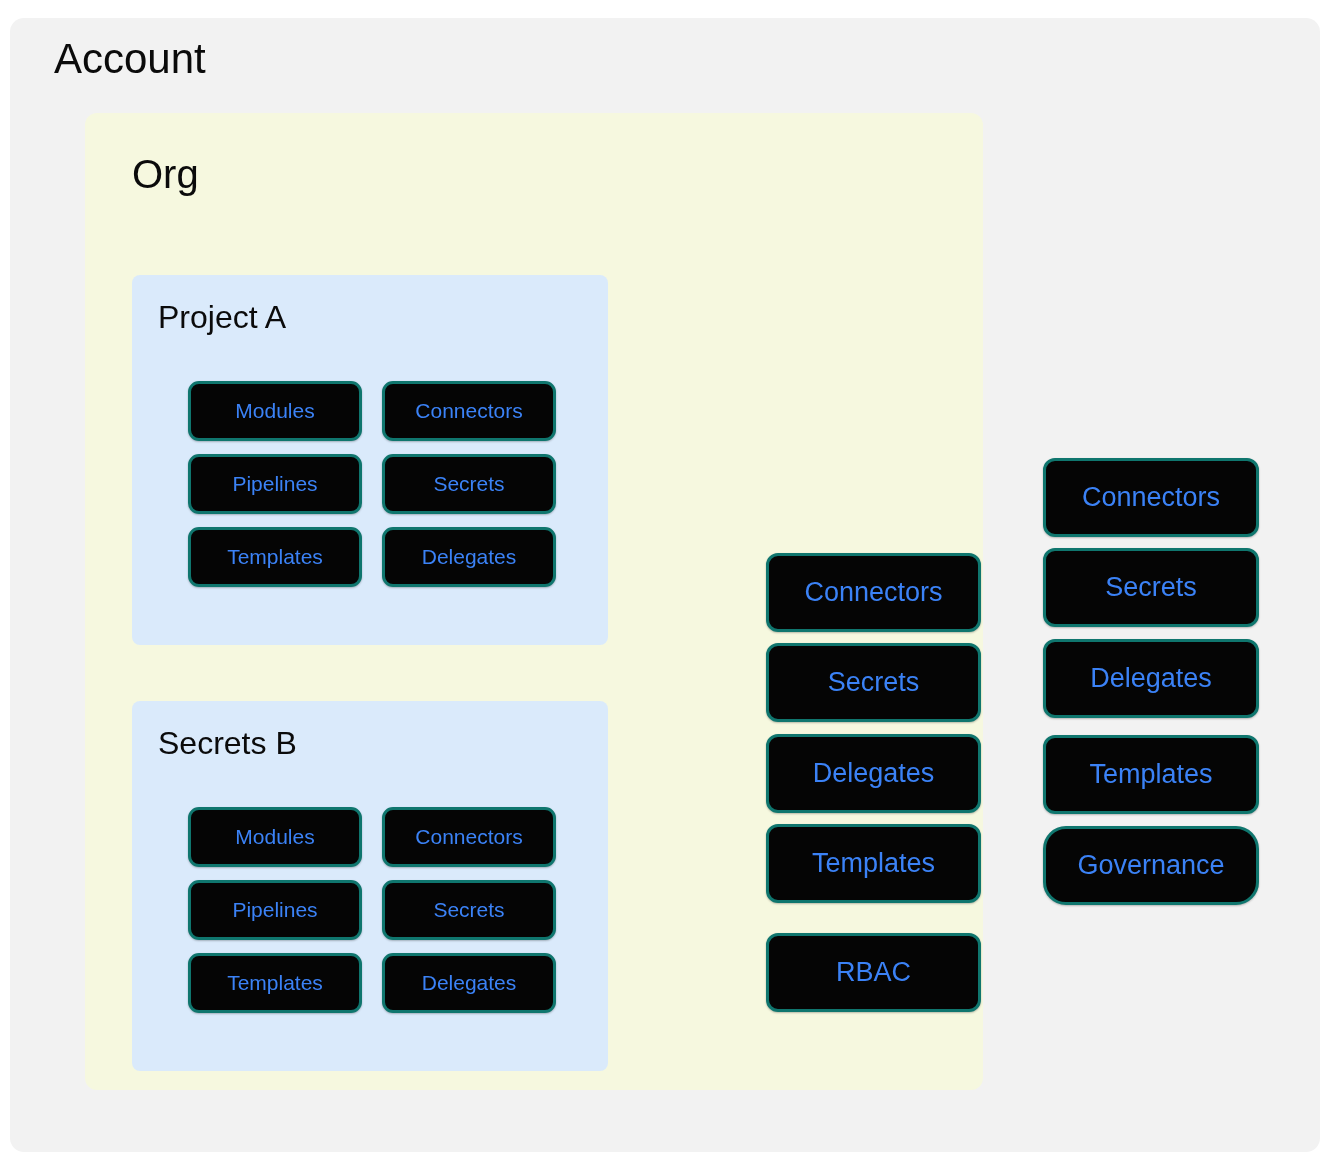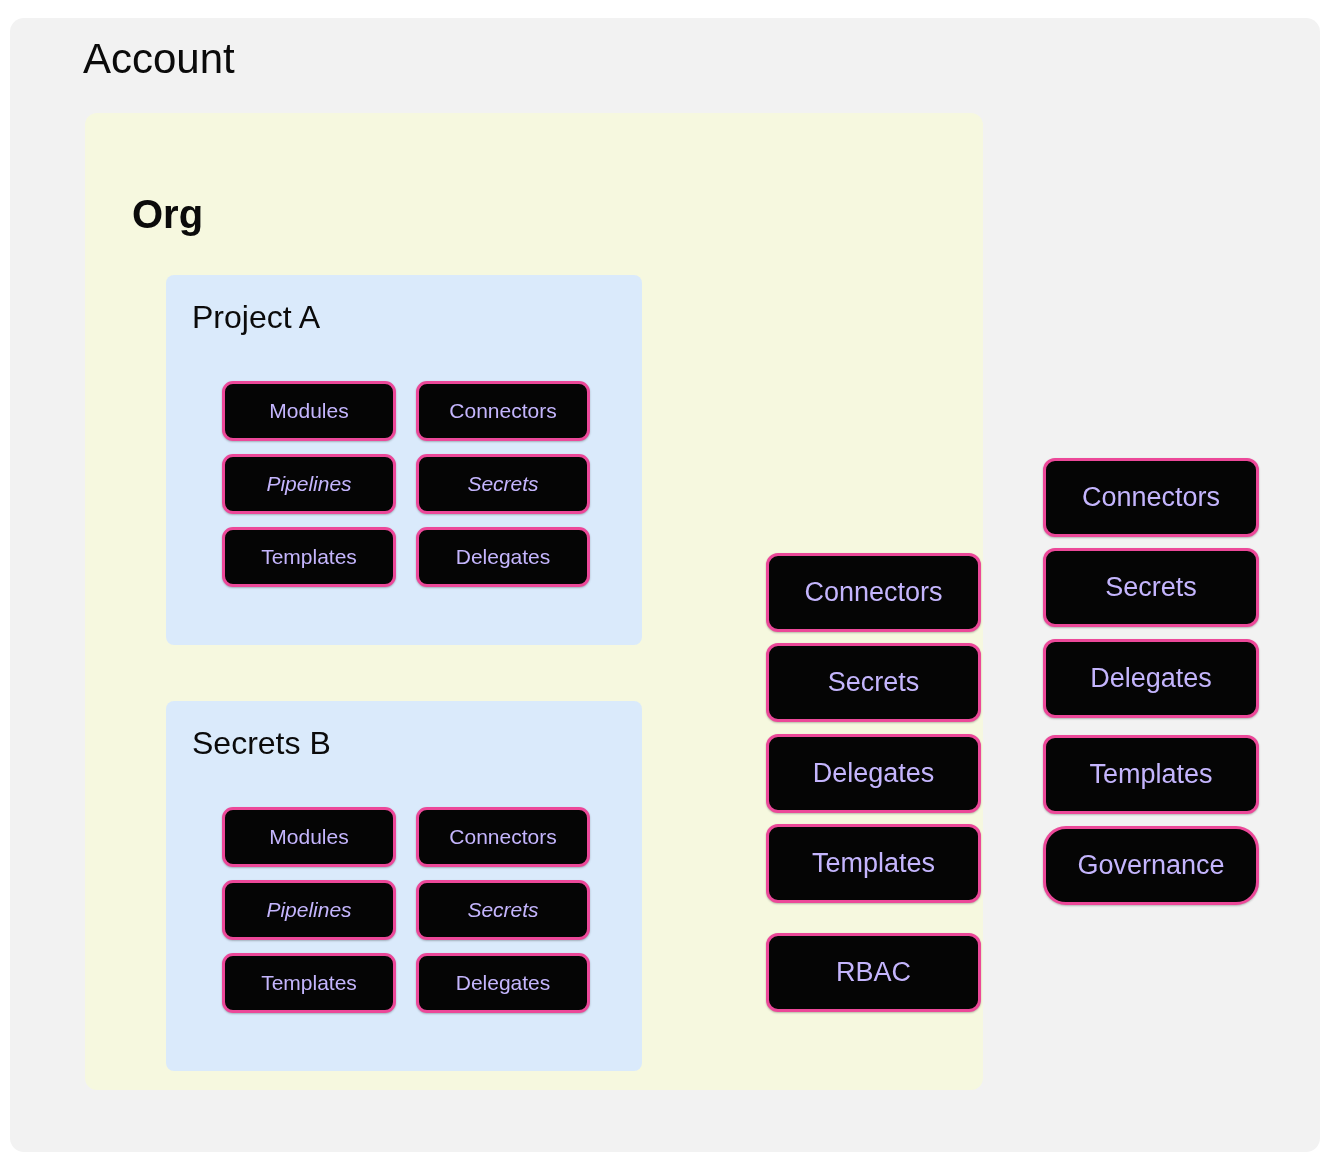--- a/index.html
+++ b/index.html
@@ -35,79 +35,76 @@
   .account-title {
     position: absolute;
     left: 44px;
     top: 20px;
     font-size: 42px;
     line-height: 1;
     color: #0b0b0b;
     font-weight: 400;
     letter-spacing: 0px;
     white-space: nowrap;
-    margin-left: 29px;
   }
 
   .org-box {
     position: absolute;
     left: 75px;
     top: 95px;
     width: 898px;
     height: 977px;
     background: #f6f8df;
     border-radius: 12px;
     box-sizing: border-box;
   }
 
   .org-title {
     position: absolute;
     left: 47px;
     top: 41px;
     font-size: 40px;
     line-height: 1;
     color: #0b0b0b;
-    font-weight: 700;
+    font-weight: 400;
     white-space: nowrap;
-    margin-top: 40px;
   }
 
   .project-box {
     position: absolute;
     width: 476px;
     background: #daeafb;
     border-radius: 8px;
     box-sizing: border-box;
-    margin-left: 34px;
   }
   .project-a { left: 47px; top: 162px; height: 370px; }
   .project-b { left: 47px; top: 588px; height: 370px; }
 
   .project-title {
     position: absolute;
     left: 26px;
     top: 26px;
     font-size: 32px;
     line-height: 1;
     color: #0b0b0b;
     font-weight: 400;
     white-space: nowrap;
   }
 
   
   .node {
     position: absolute;
     background: #050505;
-    border: 3px solid #ec4899;
+    border: 3px solid #0f766e;
     border-radius: 10px;
     box-sizing: border-box;
     display: flex;
     align-items: center;
     justify-content: center;
-    color: #c4b5fd;
+    color: #3b82f6;
     text-align: center;
     box-shadow: 0 1px 2px rgba(0,0,0,0.25);
     user-select: none;
   }
 
   
   .proj-grid {
     position: absolute;
     left: 56px;
     top: 106px;
@@ -116,21 +113,21 @@
   }
   .proj-grid .node {
     width: 174px;
     height: 60px;
     font-size: 21px;
     border-radius: 11px;
   }
   .proj-grid .col-l { left: 0px; }
   .proj-grid .col-r { left: 194px; }
   .proj-grid .row-0 { top: 0px; }
-  .proj-grid .row-1 { top: 73px; font-style: italic; }
+  .proj-grid .row-1 { top: 73px; }
   .proj-grid .row-2 { top: 146px; }
 
   
   .org-col {
     position: absolute;
     left: 681px;
     top: 440px;
     width: 215px;
   }
   

